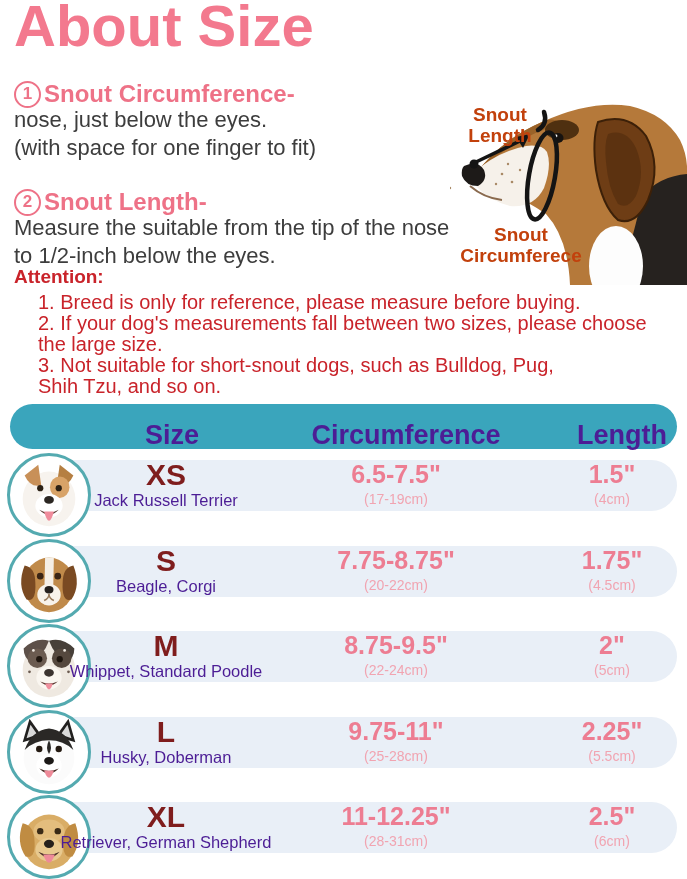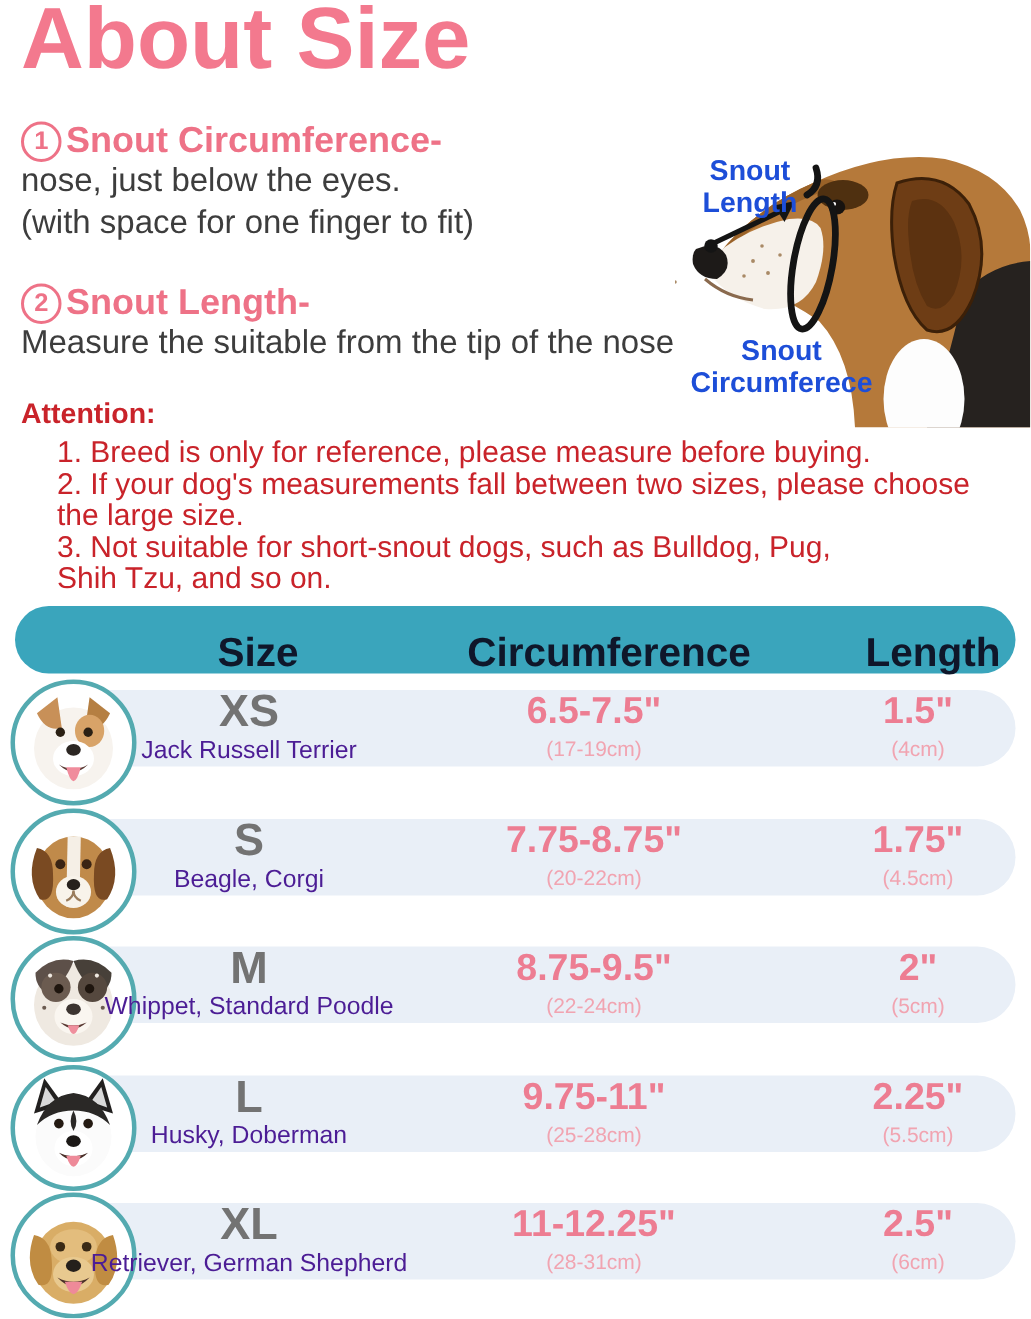--- a/index.html
+++ b/index.html
@@ -20,43 +20,43 @@
   .body-lines{position:absolute;left:14px;color:#3d3d3d;font-size:22px;line-height:28px;}
   .body1{top:106px;}
   .body2{top:214px;}
 
   .attn-heading{position:absolute;left:14px;top:266px;color:#c9232a;font-size:19px;font-weight:bold;}
   .attn-lines{position:absolute;left:14px;top:292px;color:#c9232a;font-size:20px;line-height:21px;font-weight:500;margin-left:24px;}
 
   
   .diagram{position:absolute;left:450px;top:78px;width:237px;height:207px;}
   .diagram svg{position:absolute;left:0;top:0;}
-  .diag-label{position:absolute;color:#1d4ed8;font-weight:bold;font-size:19px;line-height:21px;text-align:center;}
+  .diag-label{position:absolute;color:#c2410c;font-weight:bold;font-size:19px;line-height:21px;text-align:center;}
   .lbl-length{left:2px;top:26px;width:96px;}
   .lbl-circ{left:6px;top:146px;width:130px;}
 
   
   .thead{position:absolute;left:10px;top:404px;width:667px;height:45px;background:#3aa5bc;
          border-radius:23px;}
   .thead .th{position:absolute;top:0;height:62px;display:flex;align-items:center;justify-content:center;
-             color:#0f172a;font-size:27px;font-weight:bold;}
+             color:#4c1d95;font-size:27px;font-weight:bold;}
   .th-size{left:56px;width:212px;}
   .th-circ{left:296px;width:200px;}
   .th-len{left:532px;width:160px;}
 
   .row{position:absolute;left:0;width:687px;height:86px;}
   .row-pill{position:absolute;left:38px;top:7px;width:639px;height:51px;background:#e9eff7;border-radius:26px;}
   .photo{position:absolute;left:7px;top:0px;width:78px;height:78px;border-radius:50%;
          border:3px solid #54aab0;background:#ffffff;overflow:hidden;}
   .cell{position:absolute;display:flex;flex-direction:column;align-items:center;justify-content:flex-start;
         top:8px;}
   .cell-size{left:60px;width:212px;}
   .cell-circ{left:296px;width:200px;}
   .cell-len{left:532px;width:160px;}
-  .size-letter{color:#737373;font-size:30px;font-weight:bold;line-height:28px;}
+  .size-letter{color:#7f1d1d;font-size:30px;font-weight:bold;line-height:28px;}
   .breed{color:#4c1d95;font-size:16.5px;line-height:20px;margin-top:1px;white-space:nowrap;}
   .val{color:#ed7d92;font-size:25px;font-weight:bold;line-height:27px;}
   .cm{color:#f1a4b1;font-size:14px;line-height:20px;margin-top:1px;}
 </style>
 </head>
 <body>
 
 <div class="page">
 
   <div class="page-title">About Size</div>
@@ -69,20 +69,21 @@
     <div>nose, just below the eyes.</div>
     <div>(with space for one finger to fit)</div>
   </div>
 
   <div class="sec-heading h2">
     <span class="circ-num">2</span>
     <span>Snout Length-</span>
   </div>
   <div class="body-lines body2">
     <div>Measure the suitable from the tip of the nose</div>
+    <div>to 1/2-inch below the eyes.</div>
   </div>
 
   <div class="attn-heading">Attention:</div>
   <div class="attn-lines">
     <div>1. Breed is only for reference, please measure before buying.</div>
     <div>2. If your dog's measurements fall between two sizes, please choose</div>
     <div>the large size.</div>
     <div>3. Not suitable for short-snout dogs, such as Bulldog, Pug,</div>
     <div>Shih Tzu, and so on.</div>
   </div>

